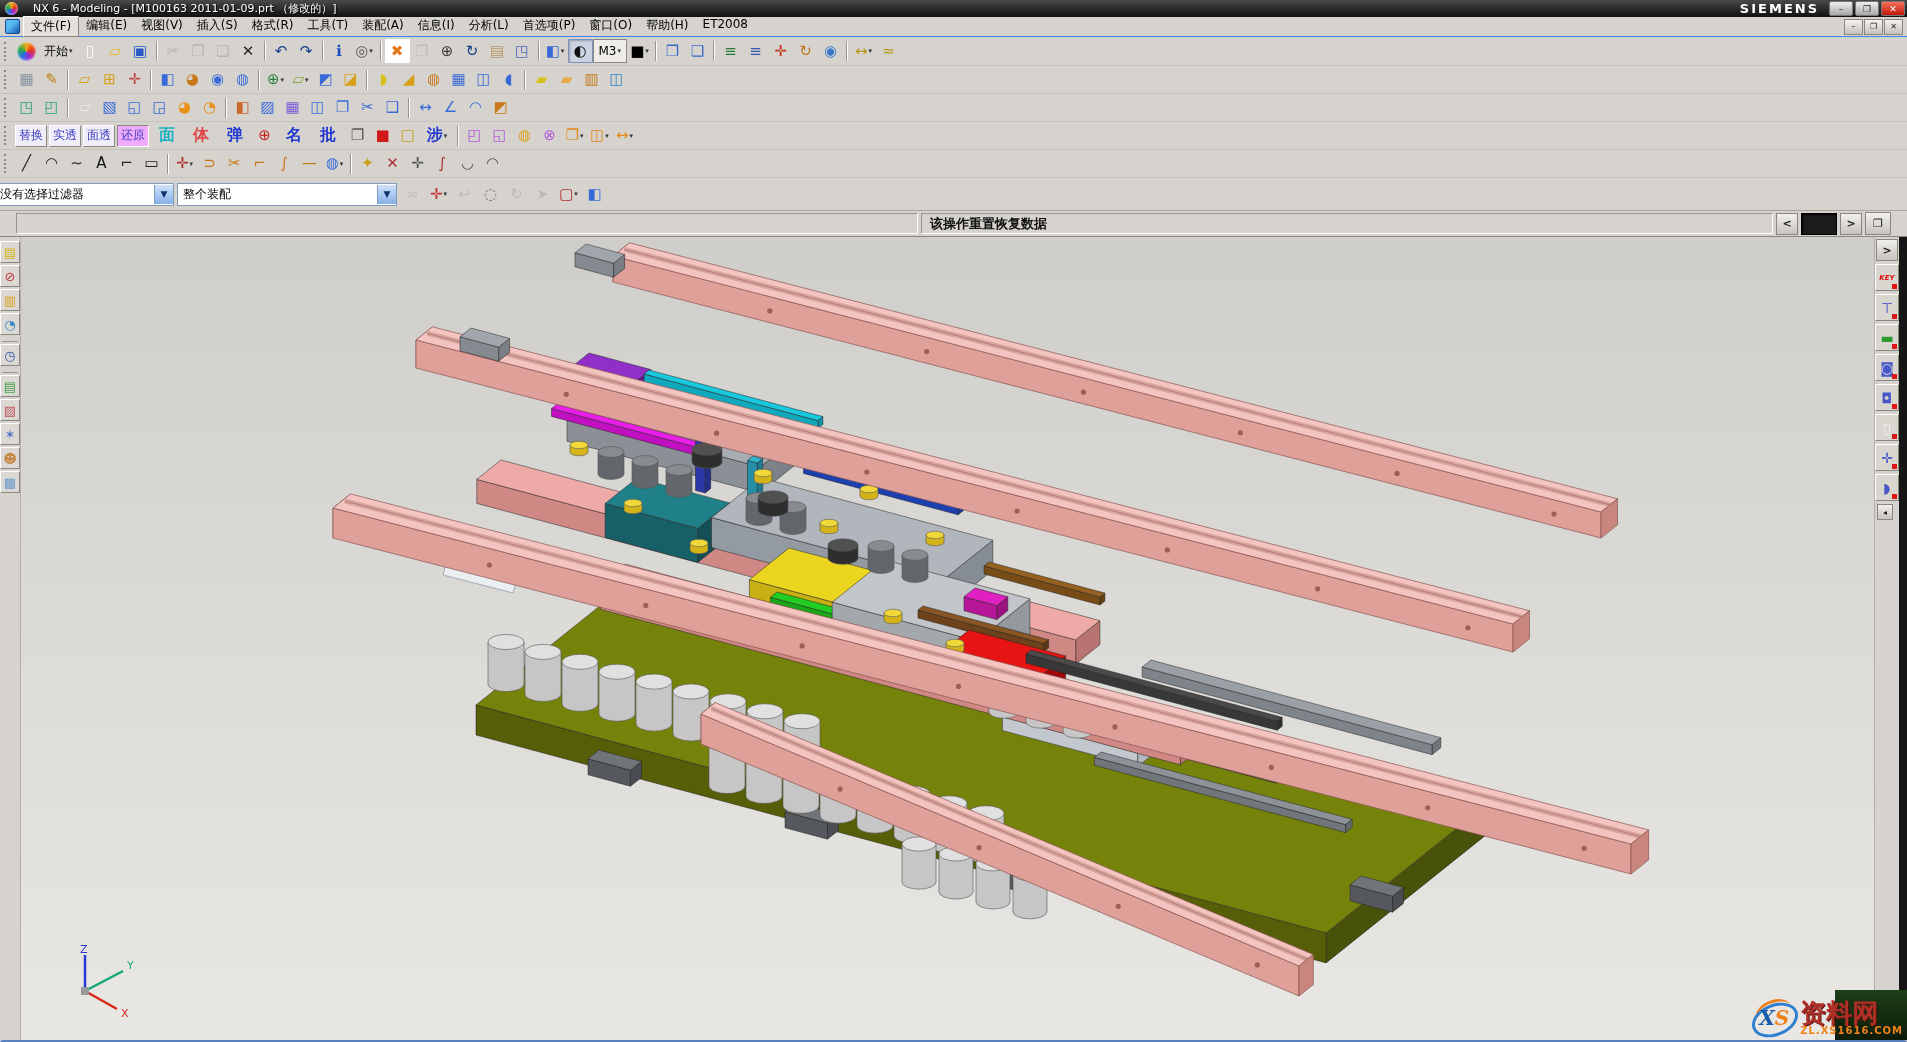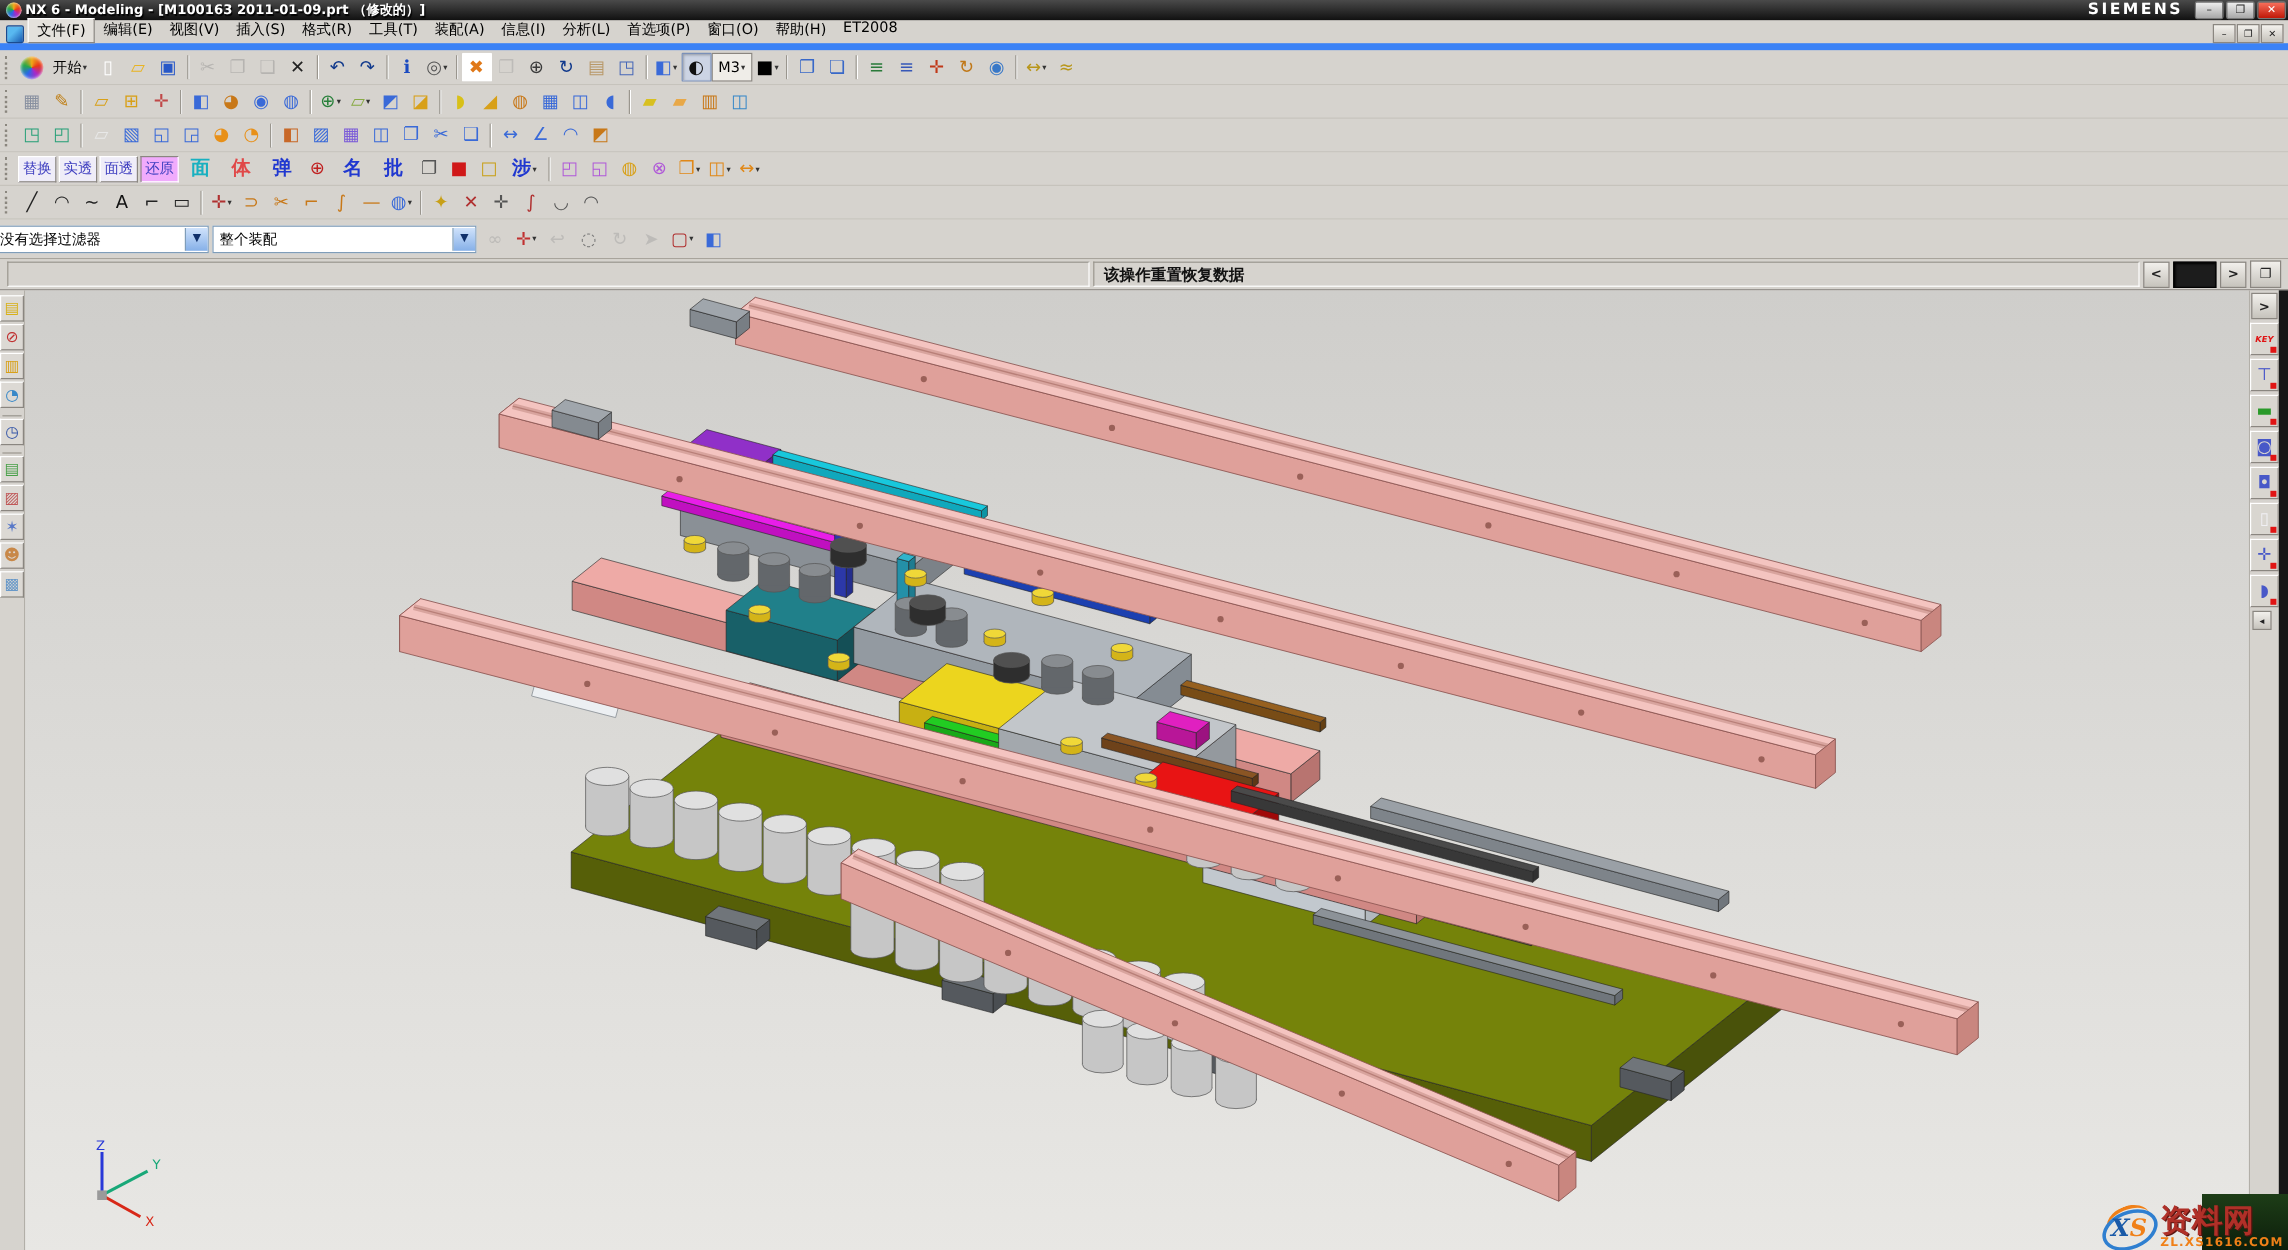--- a/index.html
+++ b/index.html
@@ -3,28 +3,28 @@
 <meta charset="utf-8">
 <style>
   html,body{margin:0;padding:0;background:#555;}
   .screen{position:relative;width:1907px;height:1042px;background:#d6d3ce;overflow:hidden;
     font-family:"DejaVu Sans","Liberation Sans",sans-serif;-webkit-font-smoothing:antialiased;}
   
   .titlebar{height:17px;background:linear-gradient(#4a4a4a,#101010);display:flex;align-items:center;
     color:#fff;font-size:11px;padding:0 2px;}
   .nx-badge{width:13px;height:13px;border-radius:50%;margin:0 3px;
     background:conic-gradient(#f0a818,#e83818,#a828c8,#2868e8,#28a848,#f0a818);box-shadow:inset 0 0 2px #fff;}
-  .title-text{white-space:nowrap;font-weight:bold;text-shadow:1px 1px 1px #000;}
+  .title-text{white-space:nowrap;font-weight:normal;text-shadow:1px 1px 1px #000;margin-left:12px;}
   .brand{margin-left:auto;font-weight:bold;font-size:13px;letter-spacing:2px;padding-right:10px;}
   .winbtns{display:flex;gap:2px;}
   .wbtn{width:22px;height:13px;display:flex;align-items:center;justify-content:center;font-size:9px;
     background:linear-gradient(#efefef,#a8a8a8);border:1px solid #777;color:#222;border-radius:2px;}
   .wbtn.close{background:linear-gradient(#f8705c,#c01808);color:#fff;}
   
-  .menubar{height:19px;background:#d6d3ce;border-bottom:6px solid #3b82f6;display:flex;align-items:flex-end;
+  .menubar{height:19px;background:#d6d3ce;border-bottom:1px solid #3b82f6;display:flex;align-items:center;
     font-size:12px;padding:0 2px;}
   .mdoc{width:13px;height:13px;margin:0 3px;background:linear-gradient(135deg,#58b8f0 40%,#1858b0);border:1px solid #1a4a90;border-radius:2px;}
   .mitem{padding:1px 7px;white-space:nowrap;}
   .mitem.first{border:1px solid;border-color:#fff #8a8680 #8a8680 #fff;background:#e4e1dc;}
   .mdibtns{margin-left:auto;display:flex;gap:1px;padding-right:2px;}
   .mbtn{width:17px;height:14px;display:flex;align-items:center;justify-content:center;font-size:8px;
     background:linear-gradient(#f4f2ee,#c4c1ba);border:1px solid #8a8680;color:#222;}
   
   .trow{display:flex;align-items:center;background:#d6d3ce;border-bottom:1px solid #c6c3bc;padding-left:2px;}
   .trow.r1{height:28px}.trow.r2,.trow.r3,.trow.r4,.trow.r5{height:27px}
@@ -44,21 +44,21 @@
   .txtbtn.big{font-size:16px;font-weight:bold;background:transparent;border-color:transparent;}
   
   .selbar{height:32px;display:flex;align-items:center;background:#d6d3ce;border-bottom:1px solid #a8a49c;gap:3px;}
   .combo{height:21px;display:flex;align-items:center;justify-content:space-between;background:#fff;border:1px solid #7f9db9;}
   .combo .cval{padding:0 5px;font-size:12px;white-space:nowrap;overflow:hidden;}
   .combo .cbtn{width:18px;height:19px;flex:none;background:linear-gradient(#cfe2fb,#86b0e8);border-left:1px solid #7f9db9;
     color:#10306a;font-size:9px;display:flex;align-items:center;justify-content:center;}
   .combo.c1{width:178px;margin-left:-6px;}
   .combo.c2{width:218px;align-items:center;}
   
-  .statusbar{height:25px;background:#d6d3ce;display:flex;align-items:center;gap:3px;padding:0 6px;border-bottom:1px solid #8a8680;}
+  .statusbar{height:25px;background:#d6d3ce;display:flex;align-items:center;gap:3px;padding:0 16px;border-bottom:1px solid #8a8680;}
   .spane{height:19px;border:1px solid;border-color:#9a968e #fff #fff #9a968e;background:#d6d3ce;}
   .spane.p1{width:900px;flex:none;}
   .spane.p2{flex:1;display:flex;align-items:center;}
   .smsg{font-size:13px;font-weight:bold;color:#111;padding-left:8px;white-space:nowrap;}
   .snav{width:20px;height:20px;display:flex;align-items:center;justify-content:center;font-size:11px;font-weight:bold;
     background:linear-gradient(#f2f0ec,#c6c3bc);border:1px solid #8a8680;color:#222;}
   .scell{width:34px;height:20px;background:#1c1c1c;border:1px solid #000;box-shadow:inset 1px 1px 2px #000;}
   .corner-restore{width:24px;height:21px;display:flex;align-items:center;justify-content:center;font-size:11px;
     background:linear-gradient(#f2f0ec,#c6c3bc);border:1px solid #8a8680;color:#222;}
   

